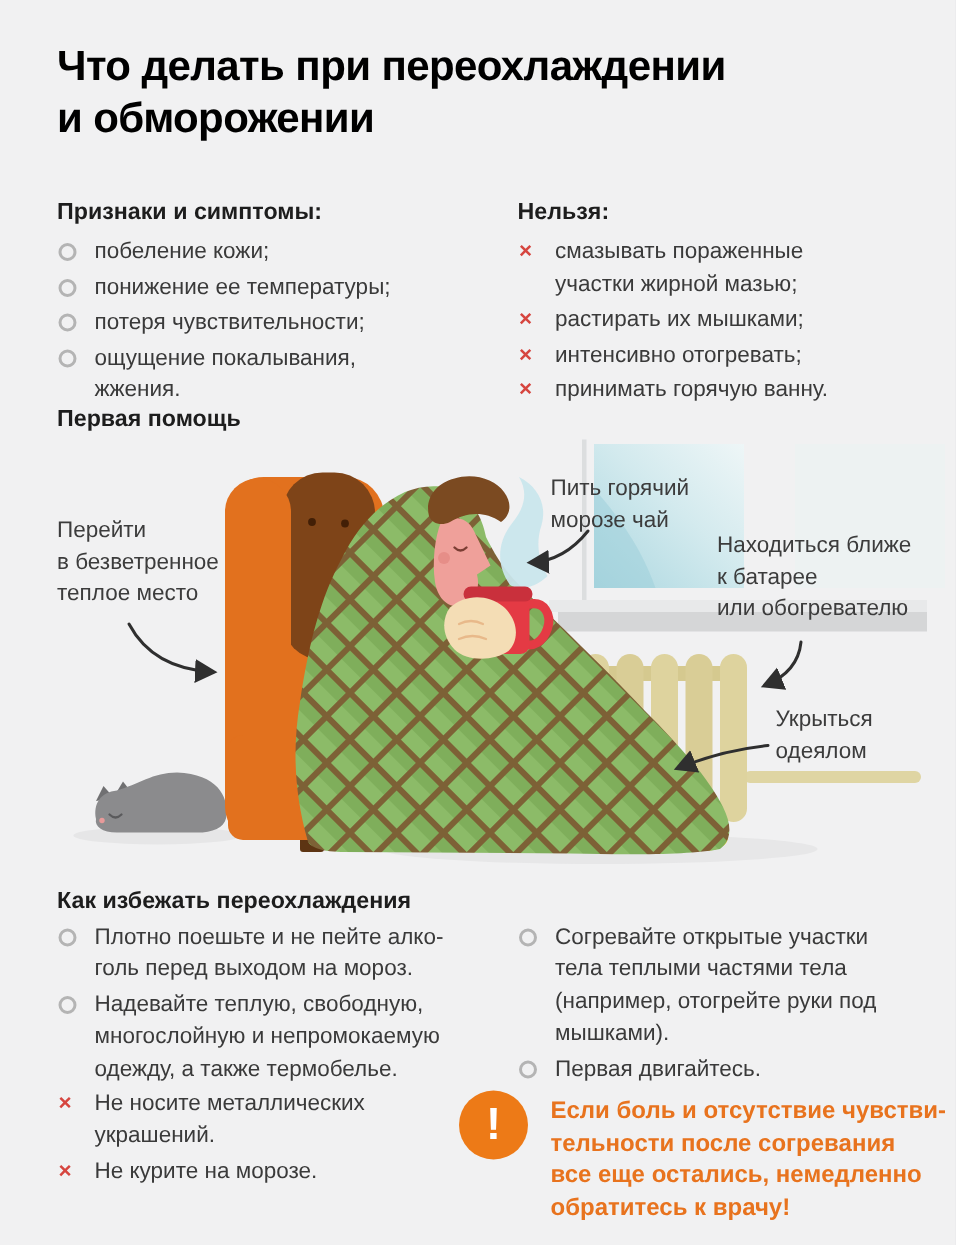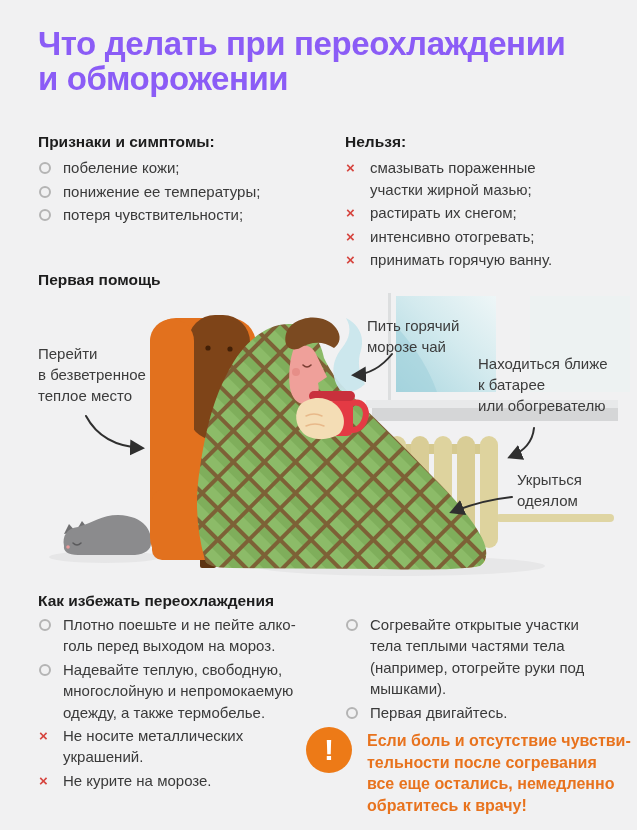--- a/index.html
+++ b/index.html
@@ -5,21 +5,21 @@
   html,body{margin:0;padding:0;background:#e8e8e9;}
   .page{
     position:relative;width:637px;height:830px;margin:0 auto;
     background:#f1f1f2;overflow:hidden;
     font-family:"Liberation Sans","DejaVu Sans",sans-serif;
     color:#333;
   }
   .pre{white-space:pre-line;}
   .page-title{
     position:absolute;left:38px;top:26px;width:575px;
-    font-size:33px;line-height:35px;font-weight:800;color:#8b5cf6;
+    font-size:28px;line-height:35px;font-weight:800;color:#000000;
     letter-spacing:-0.4px;
   }
   .col{position:absolute;font-size:15px;line-height:21.4px;color:#3a3a3a;}
   .col-symptoms{left:38px;top:131px;width:295px;}
   .col-forbidden{left:345px;top:131px;width:282px;}
   .list-heading{font-weight:700;color:#1d1d1d;margin-bottom:5px;font-size:15.5px;}
   .li{display:flex;align-items:flex-start;margin-bottom:2px;}
   .mcell{flex:0 0 25px;}
   .ring{display:block;width:8px;height:8px;border:2px solid #b4b4b4;border-radius:50%;margin-top:5px;margin-left:1px;}
   .xmark{display:block;color:#d6453f;font-weight:700;font-size:15px;line-height:21px;margin-left:1px;}
@@ -71,36 +71,43 @@
           <span class="ring"></span>
         </span>
       <span class="li-text">понижение ее температуры;</span>
     </div>
     <div class="li">
       <span class="mcell">
           <span class="ring"></span>
         </span>
       <span class="li-text">потеря чувствительности;</span>
     </div>
+    <div class="li">
+      <span class="mcell">
+          <span class="ring"></span>
+        </span>
+      <span class="li-text">ощущение покалывания,
+жжения.</span>
+    </div>
   </div>
 
   <div class="col col-forbidden">
     <div class="list-heading">Нельзя:</div>
     <div class="li">
       <span class="mcell">
           <span class="xmark">×</span>
         </span>
       <span class="li-text">смазывать пораженные
 участки жирной мазью;</span>
     </div>
     <div class="li">
       <span class="mcell">
           <span class="xmark">×</span>
         </span>
-      <span class="li-text">растирать их снегом;</span>
+      <span class="li-text">растирать их мышками;</span>
     </div>
     <div class="li">
       <span class="mcell">
           <span class="xmark">×</span>
         </span>
       <span class="li-text">интенсивно отогревать;</span>
     </div>
     <div class="li">
       <span class="mcell">
           <span class="xmark">×</span>

